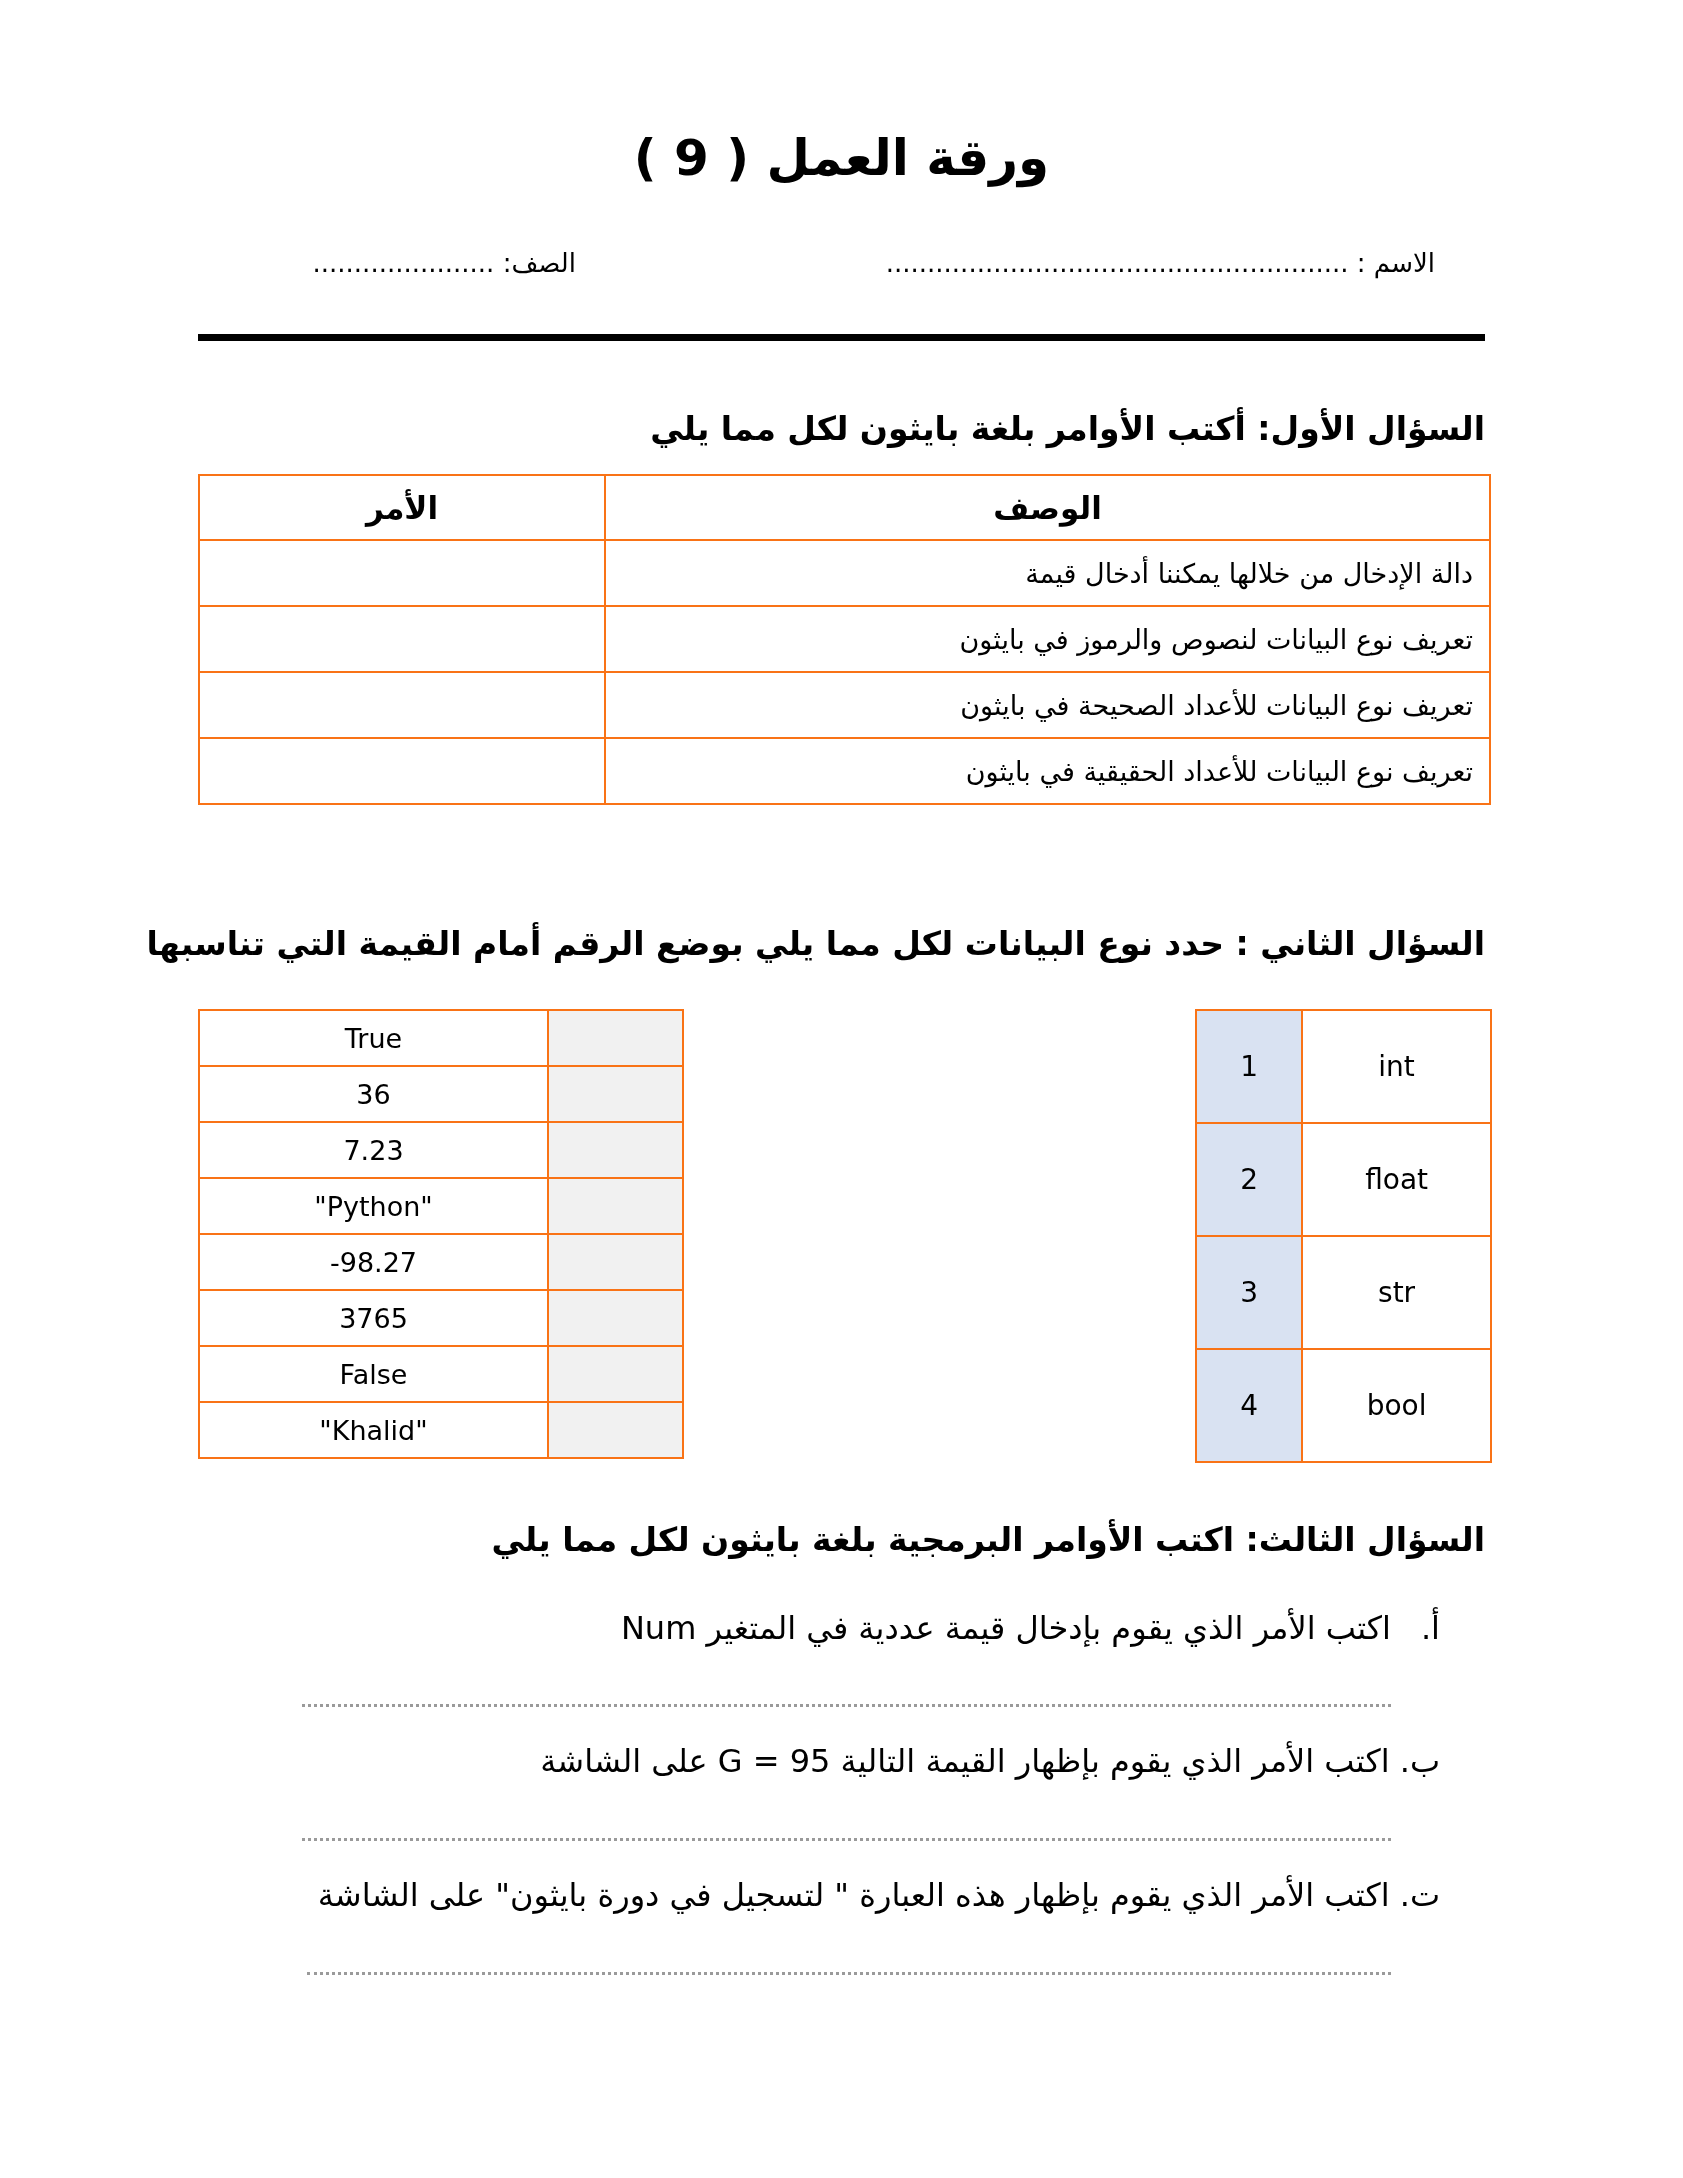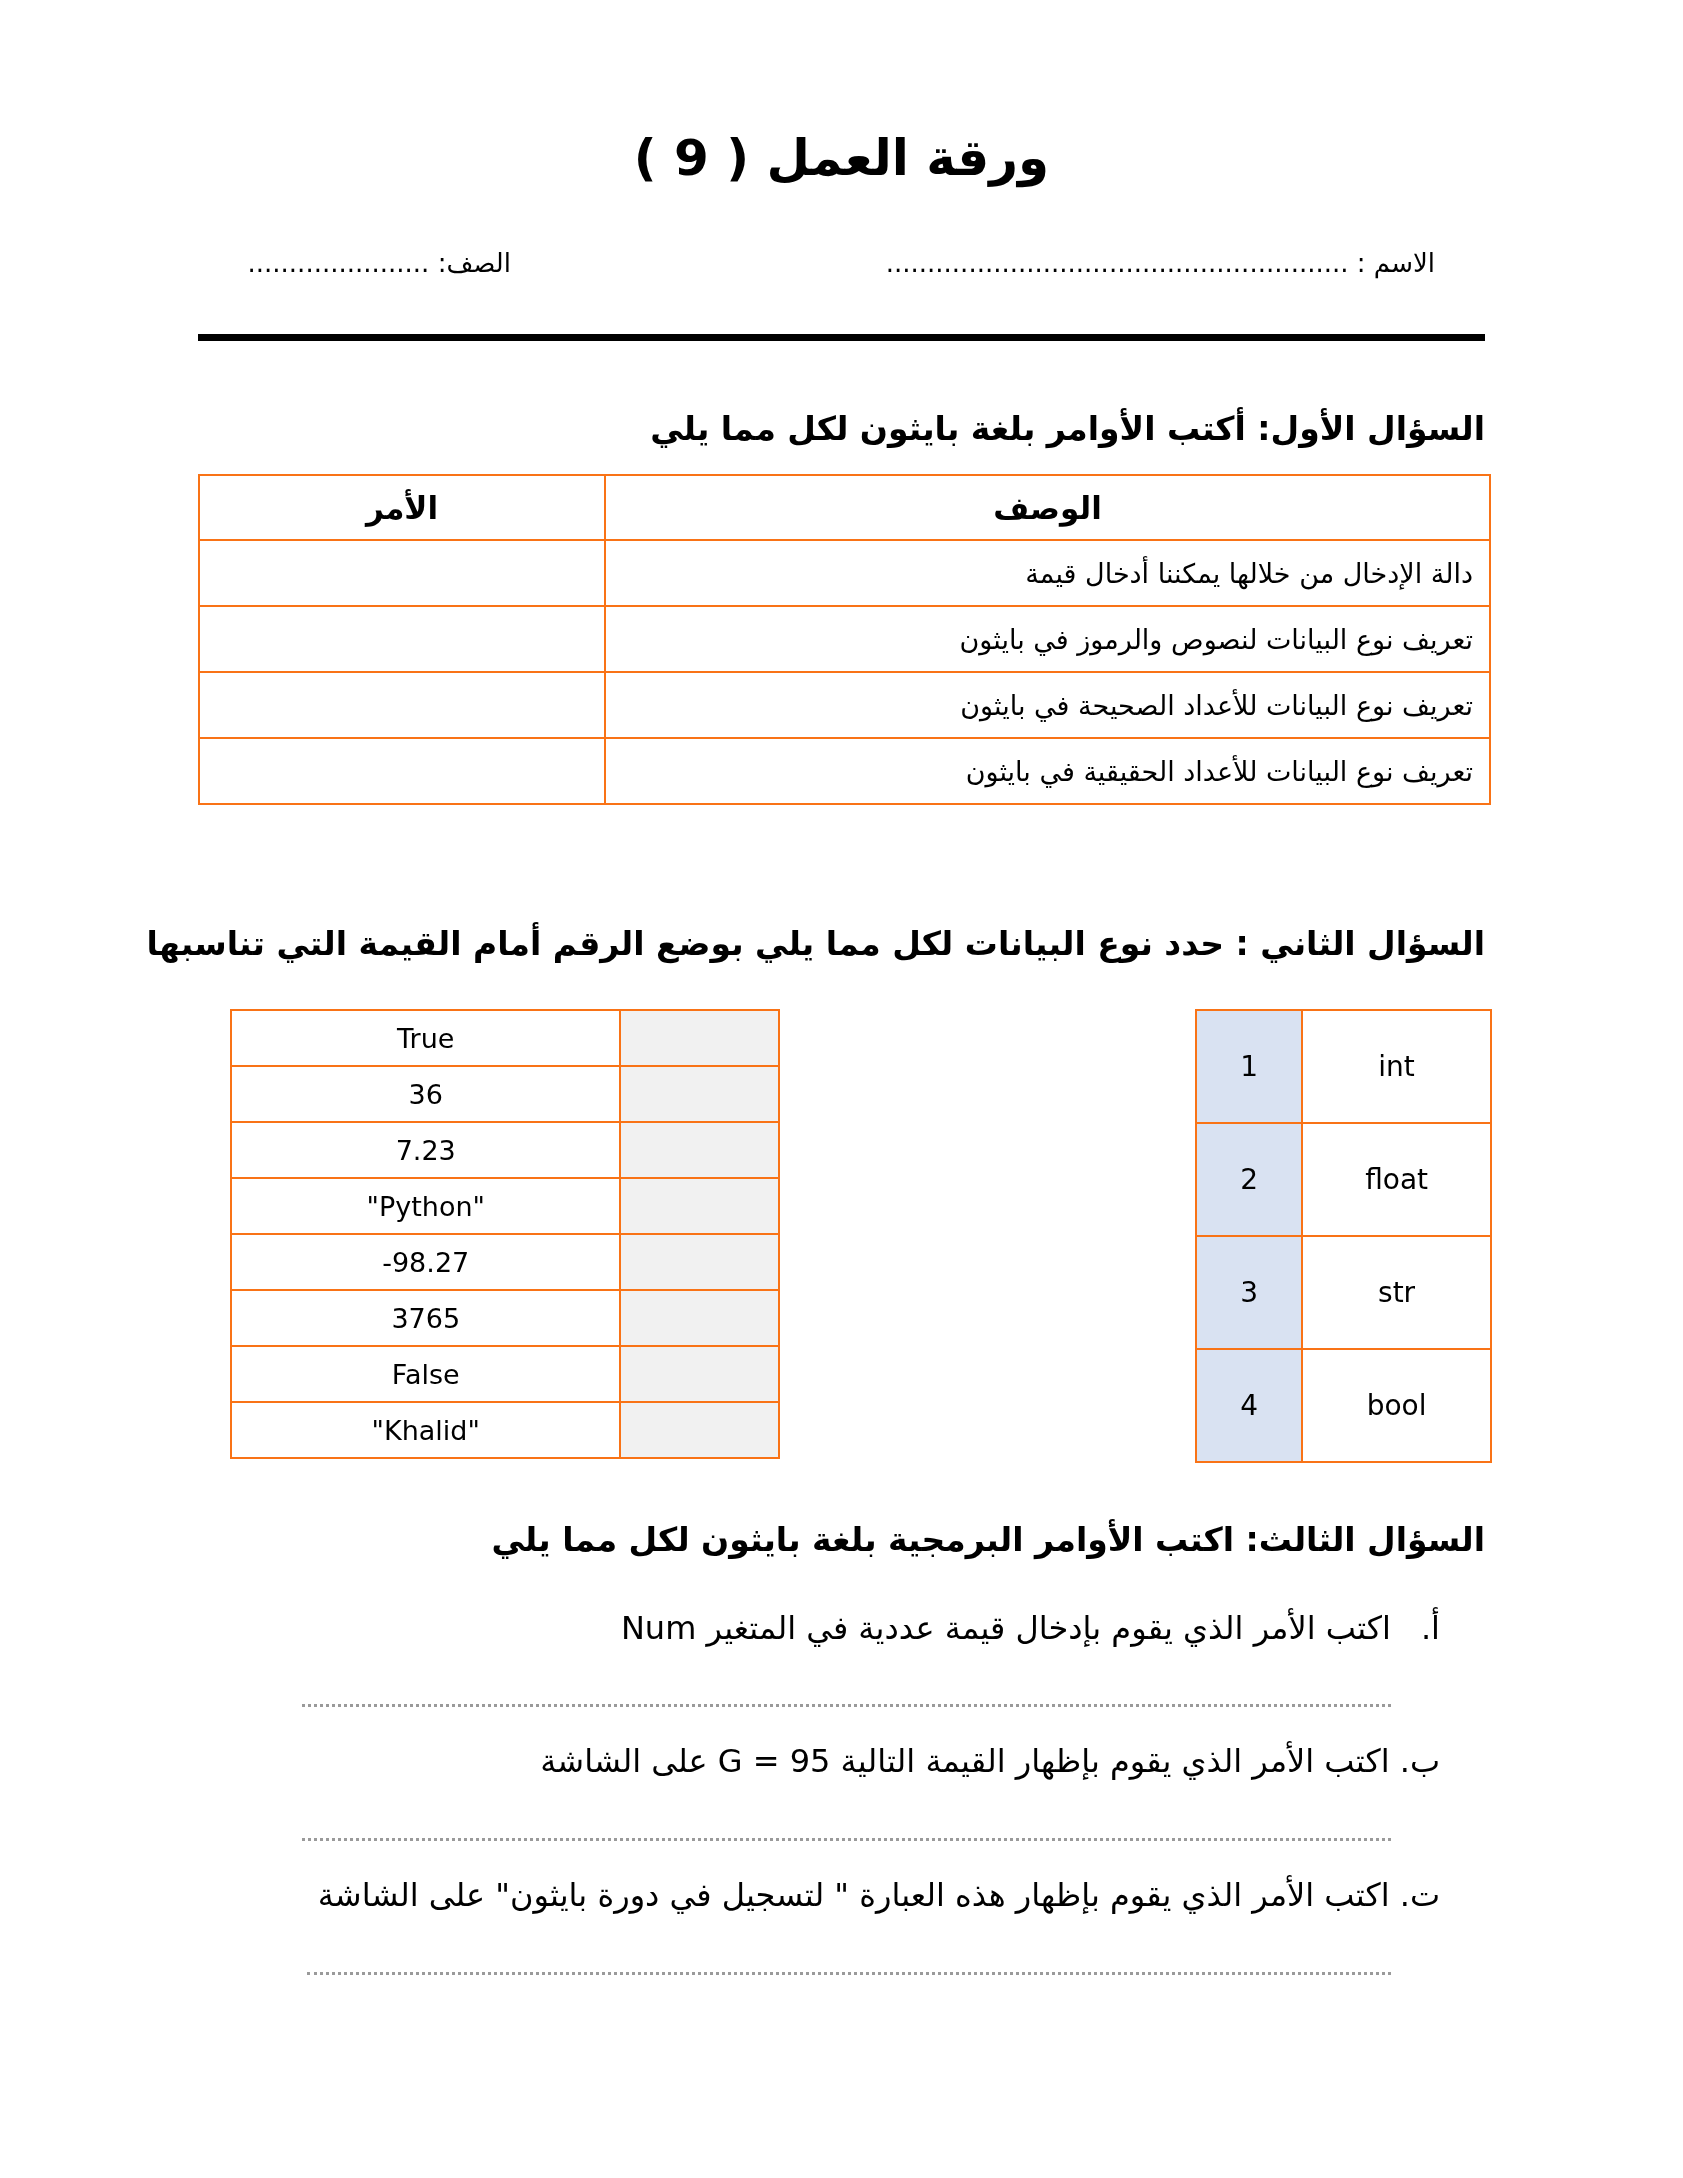--- a/index.html
+++ b/index.html
@@ -9,39 +9,39 @@
   }
   .abs { position: absolute; }
 
   #title {
     left: 0; width: 1683px; top: 129px; text-align: center;
     font-size: 50px; font-weight: bold; direction: rtl;
   }
 
   .meta { top: 248px; font-size: 26px; direction: rtl; white-space: nowrap; }
   #name-field { right: 248px; }
-  #class-field { right: 1172px; }
+  #class-field { right: 1107px; }
 
   #divider { left: 198px; top: 334px; width: 1287px; height: 7px; background: #000; }
 
   .qhead { font-size: 33px; font-weight: bold; direction: rtl; right: 198px; white-space: nowrap; }
   #q1-head { top: 389px; margin-top: 20px; }
   #q2-head { top: 924px; }
   #q3-head { top: 1520px; }
 
   table { border-collapse: collapse; position: absolute; }
   td, th { border: 2px solid #f97316; padding: 0; }
 
   #q1-table { left: 198px; top: 474px; width: 1293px; direction: rtl; }
   #q1-table th { height: 63px; font-size: 31px; font-weight: bold; text-align: center; }
   #q1-table td { height: 64px; font-size: 27px; }
   #q1-table .desc { width: 881px; text-align: right; padding-right: 16px; }
   #q1-table .cmd { width: 410px; }
 
-  #values-table { left: 198px; top: 1009px; width: 550px; margin-left: 32px; }
+  #values-table { left: 198px; top: 1009px; width: 486px; }
   #values-table td { height: 54px; font-size: 27px; text-align: center; }
   #values-table .val { width: 390px; }
   #values-table .ans { width: 158px; background: #f1f1f1; }
 
   #types-table { left: 1195px; top: 1009px; width: 297px; }
   #types-table td { height: 111px; font-size: 28px; text-align: center; }
   #types-table .num { width: 105px; background: #d9e2f2; }
   #types-table .type { width: 188px; }
 
   .item { right: 243px; font-size: 32px; direction: rtl; white-space: nowrap; }

